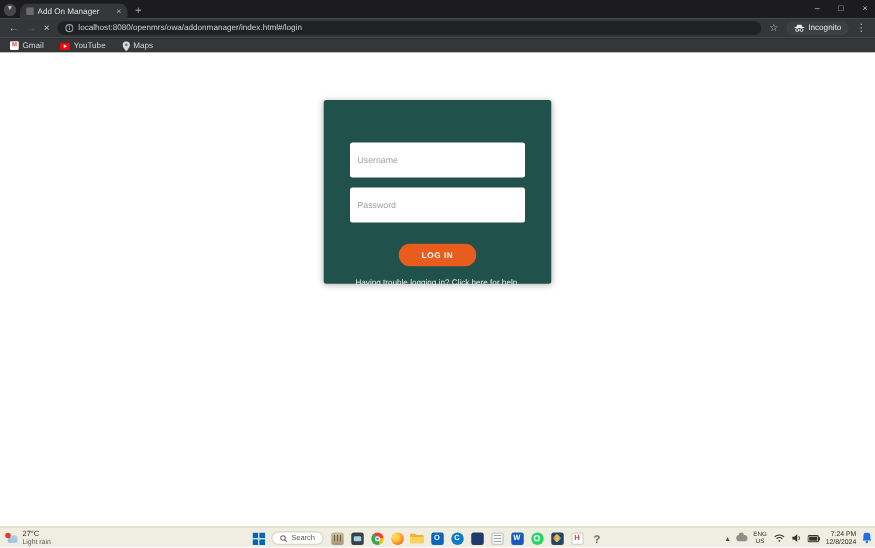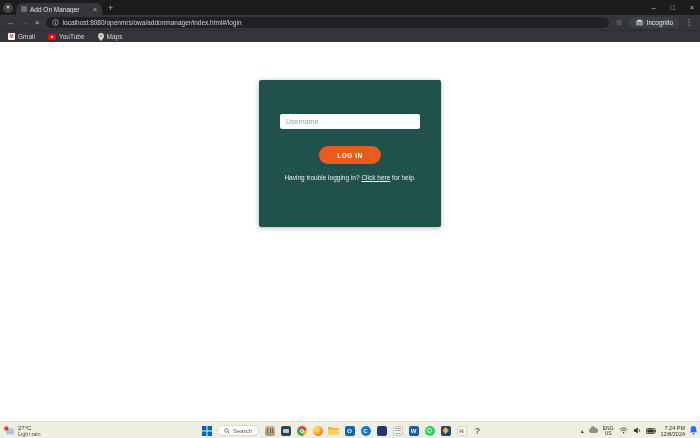--- a/index.html
+++ b/index.html
@@ -72,21 +72,21 @@
 
   
   .content { height: 379px; background: #ffffff; position: relative; }
   .login-card {
     width: 182px; height: 147px; margin: 0 auto; position: relative; top: 38px;
     background: #20524b; border-radius: 2px;
     box-shadow: 0 1px 5px rgba(0,0,0,.3);
     padding-top: 34px;
   }
   .field {
-    display: block; width: 140px; height: 15px; margin: 0 auto 8px auto;
+    display: block; width: 140px; height: 28px; margin: 0 auto 8px auto;
     border: none; outline: none; border-radius: 2px;
     background: #ffffff; font-family: "Liberation Sans", sans-serif;
     font-size: 7px; color: #333; padding: 0 6px;
   }
   .field::placeholder { color: #9aa0a6; }
   .login-btn {
     display: block; margin: 17px auto 0 auto;
     width: 62px; height: 18px; border: none; border-radius: 9px;
     background: #e85d1d; color: #ffffff;
     font-family: "Liberation Sans", sans-serif;
@@ -221,20 +221,21 @@
       <path d="M3 0C1.3 0 0 1.3 0 3c0 2 3 5 3 5s3-3 3-5C6 1.3 4.7 0 3 0z" fill="#d8d8d8"></path>
       <circle cx="3" cy="2.8" r="1.1" fill="#7a7a7a"></circle>
     </svg>
     <span>Maps</span>
   </div>
 </div>
 
 <div class="content">
   <div class="login-card">
     <input class="field" type="text" placeholder="Username" style="">
+    <input class="field" type="password" placeholder="Password" style="">
     <button class="login-btn">LOG IN</button>
     <div class="help-line">
       <span>Having trouble logging in?</span>
       <a href="#">Click here</a>
       <span>for help.</span>
     </div>
   </div>
 </div>
 
 <div class="taskbar">

